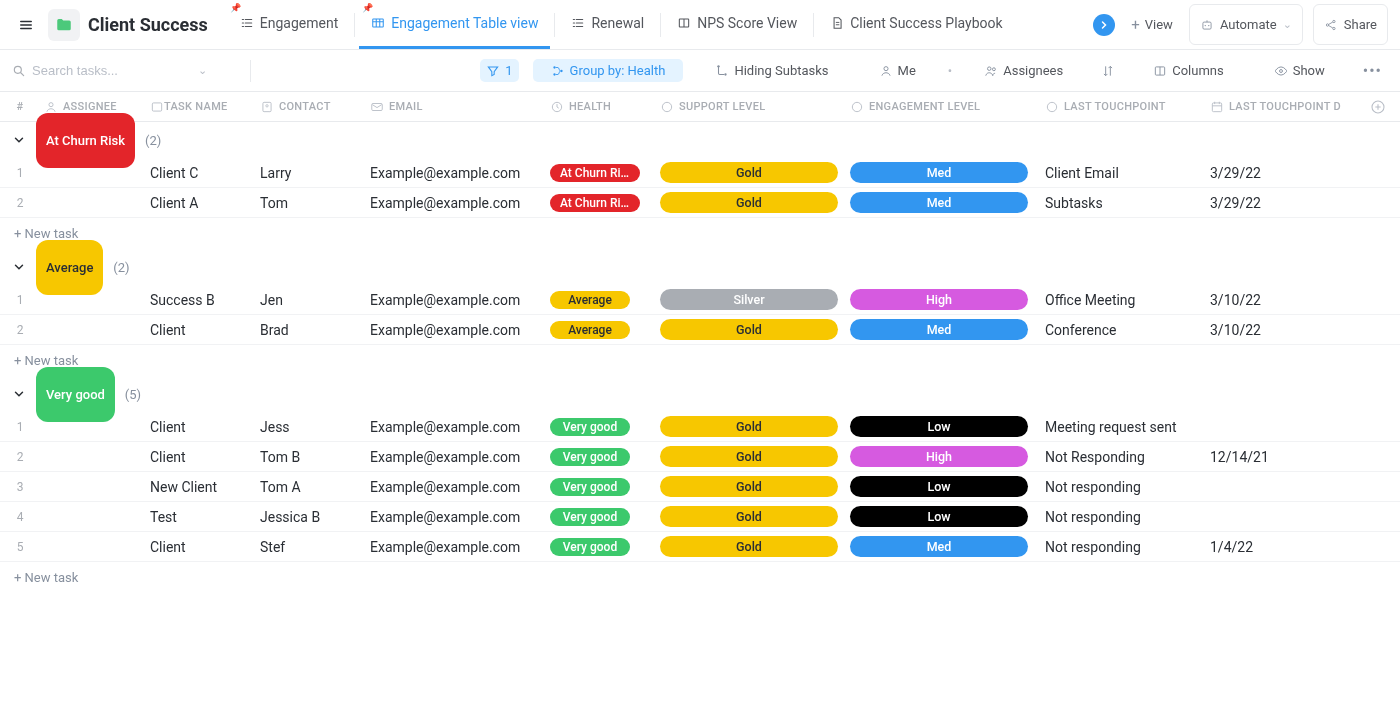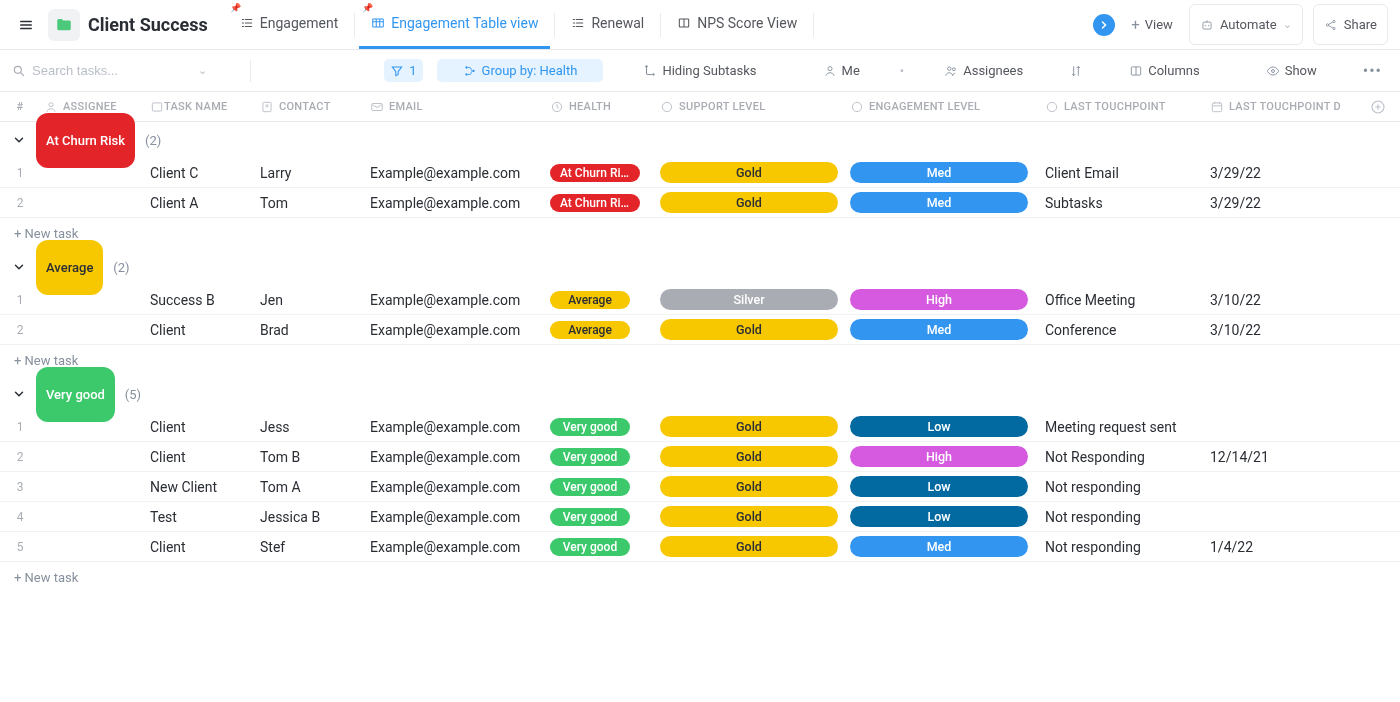--- a/index.html
+++ b/index.html
@@ -17,21 +17,21 @@
 .spacer { flex: 1; }
 .top-right { display: flex; align-items: center; gap: 10px; }
 .top-btn { display: flex; align-items: center; gap: 6px; padding: 12px 10px; border: 1px solid #e8eaed; border-radius: 6px; color: #54575d; cursor: pointer; font-size: 13px; background: #fff; }
 .circle-icon { width: 22px; height: 22px; border-radius: 50%; background: #3296f0; display: flex; align-items: center; justify-content: center; color: #fff; font-size: 12px; }
 .toolbar { display: flex; align-items: center; height: 42px; border-bottom: 1px solid #e8eaed; padding: 0 12px; gap: 8px; }
 .search-box { display: flex; align-items: center; gap: 6px; color: #a9adb3; flex: 0 0 230px; }
 .search-input { border: none; outline: none; font-size: 13px; color: #0c4a6e; width: 160px; background: transparent; }
 .search-input::placeholder { color: #b9bec7; }
 .chev { color: #b9bec7; font-size: 11px; }
 .toolbar-right { margin-left: auto; display: flex; align-items: center; gap: 14px; }
-.tool-chip { display: flex; align-items: center; gap: 5px; padding: 4px 26px; border-radius: 5px; color: #54575d; cursor: pointer; font-size: 13px; }
+.tool-chip { display: flex; align-items: center; gap: 5px; padding: 4px 18px; border-radius: 5px; color: #54575d; cursor: pointer; font-size: 13px; }
 .tool-chip.blue { background: #e4f3ff; color: #3296f0; }
 .tool-chip.small { padding: 4px 6px; }
 .dot-sep { color: #b9bec7; }
 .headers { display: flex; align-items: center; height: 30px; border-bottom: 1px solid #e8eaed; color: #a9adb3; font-size: 11px; font-weight: 500; letter-spacing: 0.3px; }
 .col-num { width: 40px; text-align: center; flex-shrink: 0; }
 .col-assignee { width: 110px; display: flex; align-items: center; gap: 5px; padding-left: 4px; flex-shrink: 0; }
 .col-task { width: 110px; display: flex; align-items: center; flex-shrink: 0; }
 .col-contact { width: 110px; display: flex; align-items: center; gap: 5px; flex-shrink: 0; }
 .col-email { width: 180px; display: flex; align-items: center; gap: 5px; flex-shrink: 0; }
 .col-health { width: 110px; display: flex; align-items: center; gap: 5px; flex-shrink: 0; }
@@ -52,21 +52,21 @@
 .cell { font-size: 14px; color: #2a2e34; overflow: hidden; white-space: nowrap; text-overflow: ellipsis; text-align: right; }
 .pill { padding: 2px 10px; border-radius: 12px; color: #fff; font-size: 12px; font-weight: 500; text-align: center; display: inline-block; min-width: 80px; max-width: 90px; overflow: hidden; text-overflow: ellipsis; white-space: nowrap; }
 .pill.red { background: #e3252a; }
 .pill.yellow { background: #f7c700; color: #2a2e34; }
 .pill.green { background: #3cc96c; }
 .widepill { padding: 3px 10px; border-radius: 12px; color: #fff; font-size: 12.5px; font-weight: 500; text-align: center; display: block; width: 178px; }
 .widepill.gold { background: #f7c700; color: #2a2e34; }
 .widepill.silver { background: #a9adb3; }
 .widepill.blue { background: #3296f0; }
 .widepill.pink { background: #d65ae0; }
-.widepill.brown { background: #0369a1; }
+.widepill.brown { background: #000000; }
 .new-task { padding: 8px 14px; color: #87909e; font-size: 13px; cursor: pointer; }
 .ico { width: 14px; height: 14px; flex-shrink: 0; }
 svg { display: block; }
 </style>
 </head>
 <body>
 
 <div class="topbar">
   <div class="menu-icon">
     <svg class="ico" viewBox="0 0 24 24" width="20" height="20">
@@ -105,20 +105,27 @@
       </div>
       <div class="tab-sep"></div>
       <div class="tab">
         <svg class="ico" viewBox="0 0 24 24">
           <rect x="4" y="5" width="16" height="14" rx="1" fill="none" stroke="currentColor" stroke-width="1.8"></rect>
           <path d="M12 5v14" stroke="currentColor" stroke-width="1.8"></path>
         </svg>
         <span>NPS Score View</span>
       </div>
       <div class="tab-sep"></div>
+      <div class="tab">
+        <svg class="ico" viewBox="0 0 24 24">
+          <path d="M7 3h8l4 4v14H7V3z" fill="none" stroke="currentColor" stroke-width="1.8"></path>
+          <path d="M10 11h6M10 15h6" stroke="currentColor" stroke-width="1.6"></path>
+        </svg>
+        <span>Client Success Playbook</span>
+      </div>
     </div>
   <div class="spacer"></div>
   <div class="top-right">
     <div class="circle-icon">
       <svg viewBox="0 0 24 24" width="12" height="12">
           <path d="M9 6l6 6-6 6" stroke="#fff" stroke-width="3" fill="none" stroke-linecap="round"></path>
         </svg>
     </div>
     <div class="tool-chip" style="padding:4px 6px;">
       <span style="font-size:15px;color:#87909e;">+</span>

